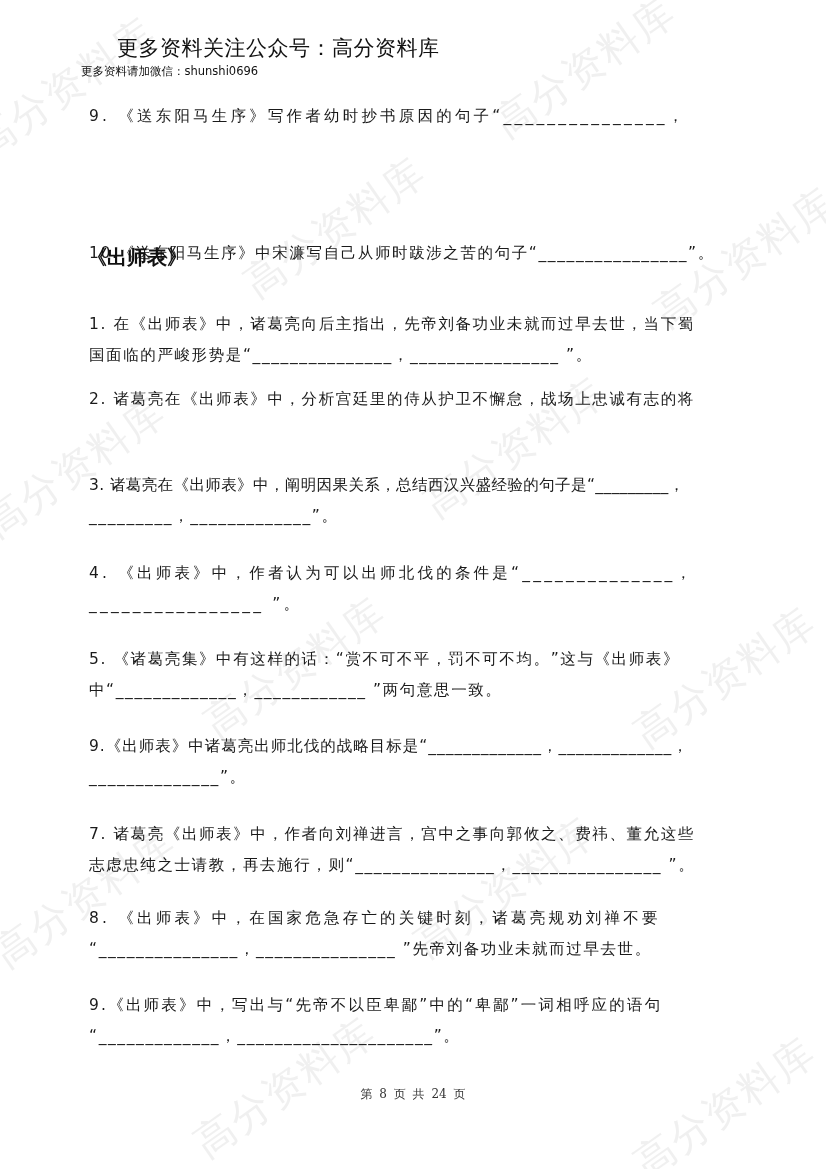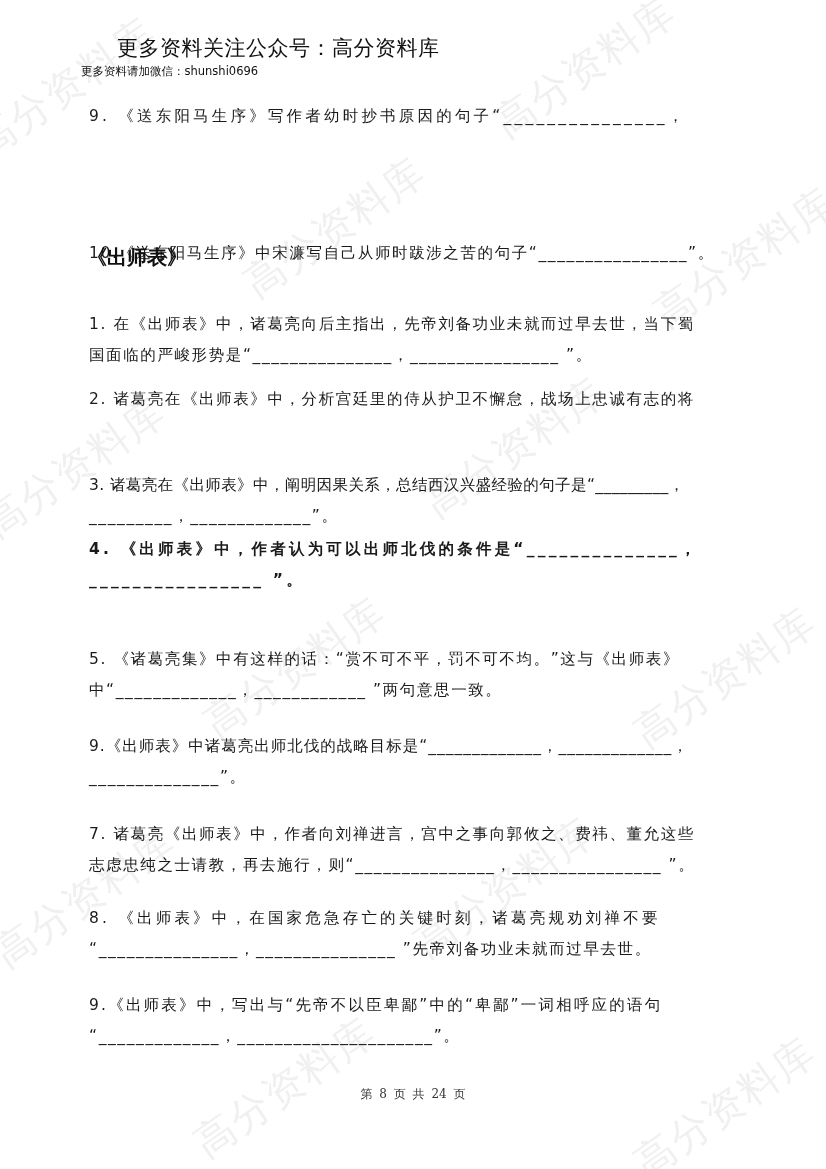--- a/index.html
+++ b/index.html
@@ -117,21 +117,21 @@
 
   <div class="q" style="top:384px;">
     <p>2. 诸葛亮在《出师表》中，分析宫廷里的侍从护卫不懈怠，战场上忠诚有志的将</p>
   </div>
 
   <div class="q" style="top:470px;">
     <p style="letter-spacing:0.4px;">3. 诸葛亮在《出师表》中，阐明因果关系，总结西汉兴盛经验的句子是“_________，</p>
     <p>_________，_____________”。</p>
   </div>
 
-  <div class="q wide" style="top:534px;font-weight:bold;">
+  <div class="q wide" style="top:558px;">
     <p>4. 《出师表》中，作者认为可以出师北伐的条件是“______________，</p>
     <p>________________ ”。</p>
   </div>
 
   <div class="q" style="top:644px;">
     <p>5. 《诸葛亮集》中有这样的话：“赏不可不平，罚不可不均。”这与《出师表》</p>
     <p>中“_____________，____________ ”两句意思一致。</p>
   </div>
 
   <div class="q" style="top:731px;">

